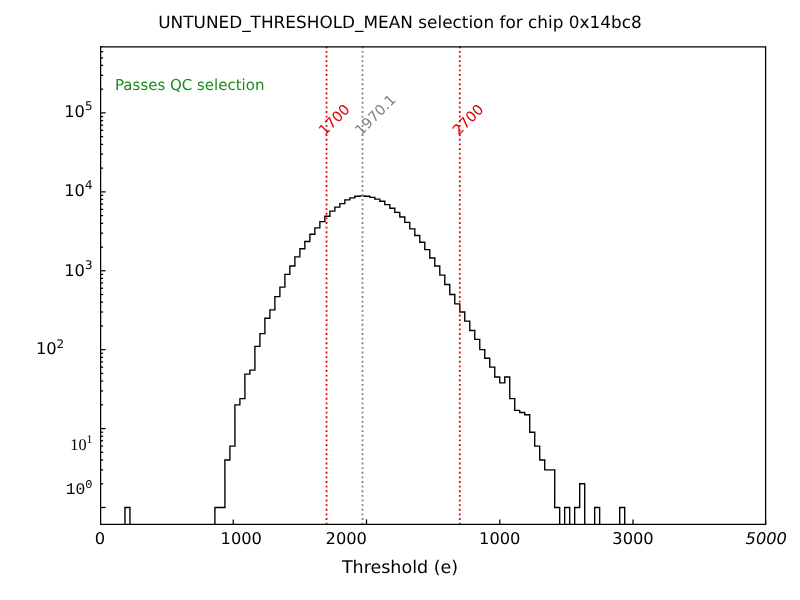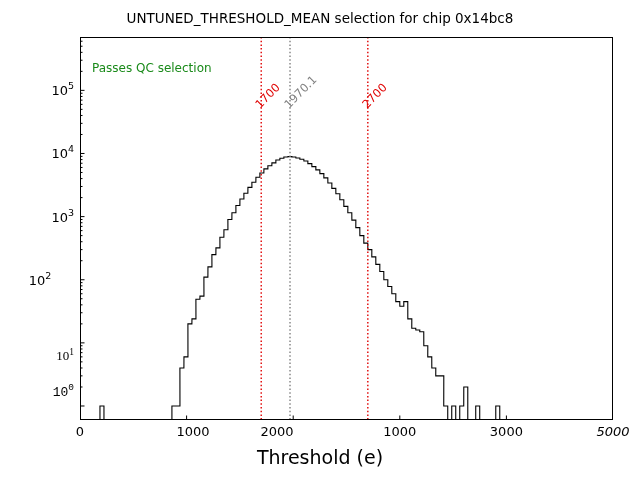--- a/index.html
+++ b/index.html
@@ -51,21 +51,21 @@
     position: absolute;
     left: 0;
     top: 0;
   }
   #x-axis-label {
     position: absolute;
     left: 0;
     top: 446px;
     width: 640px;
     text-align: center;
-    font-size: 19px;
+    font-size: 14px;
   }
   .xtick-label {
     position: absolute;
     top: 424px;
     font-size: 13px;
     text-align: center;
     transform: translateX(-50%);
     white-space: nowrap;
   }
   .ytick-label {

